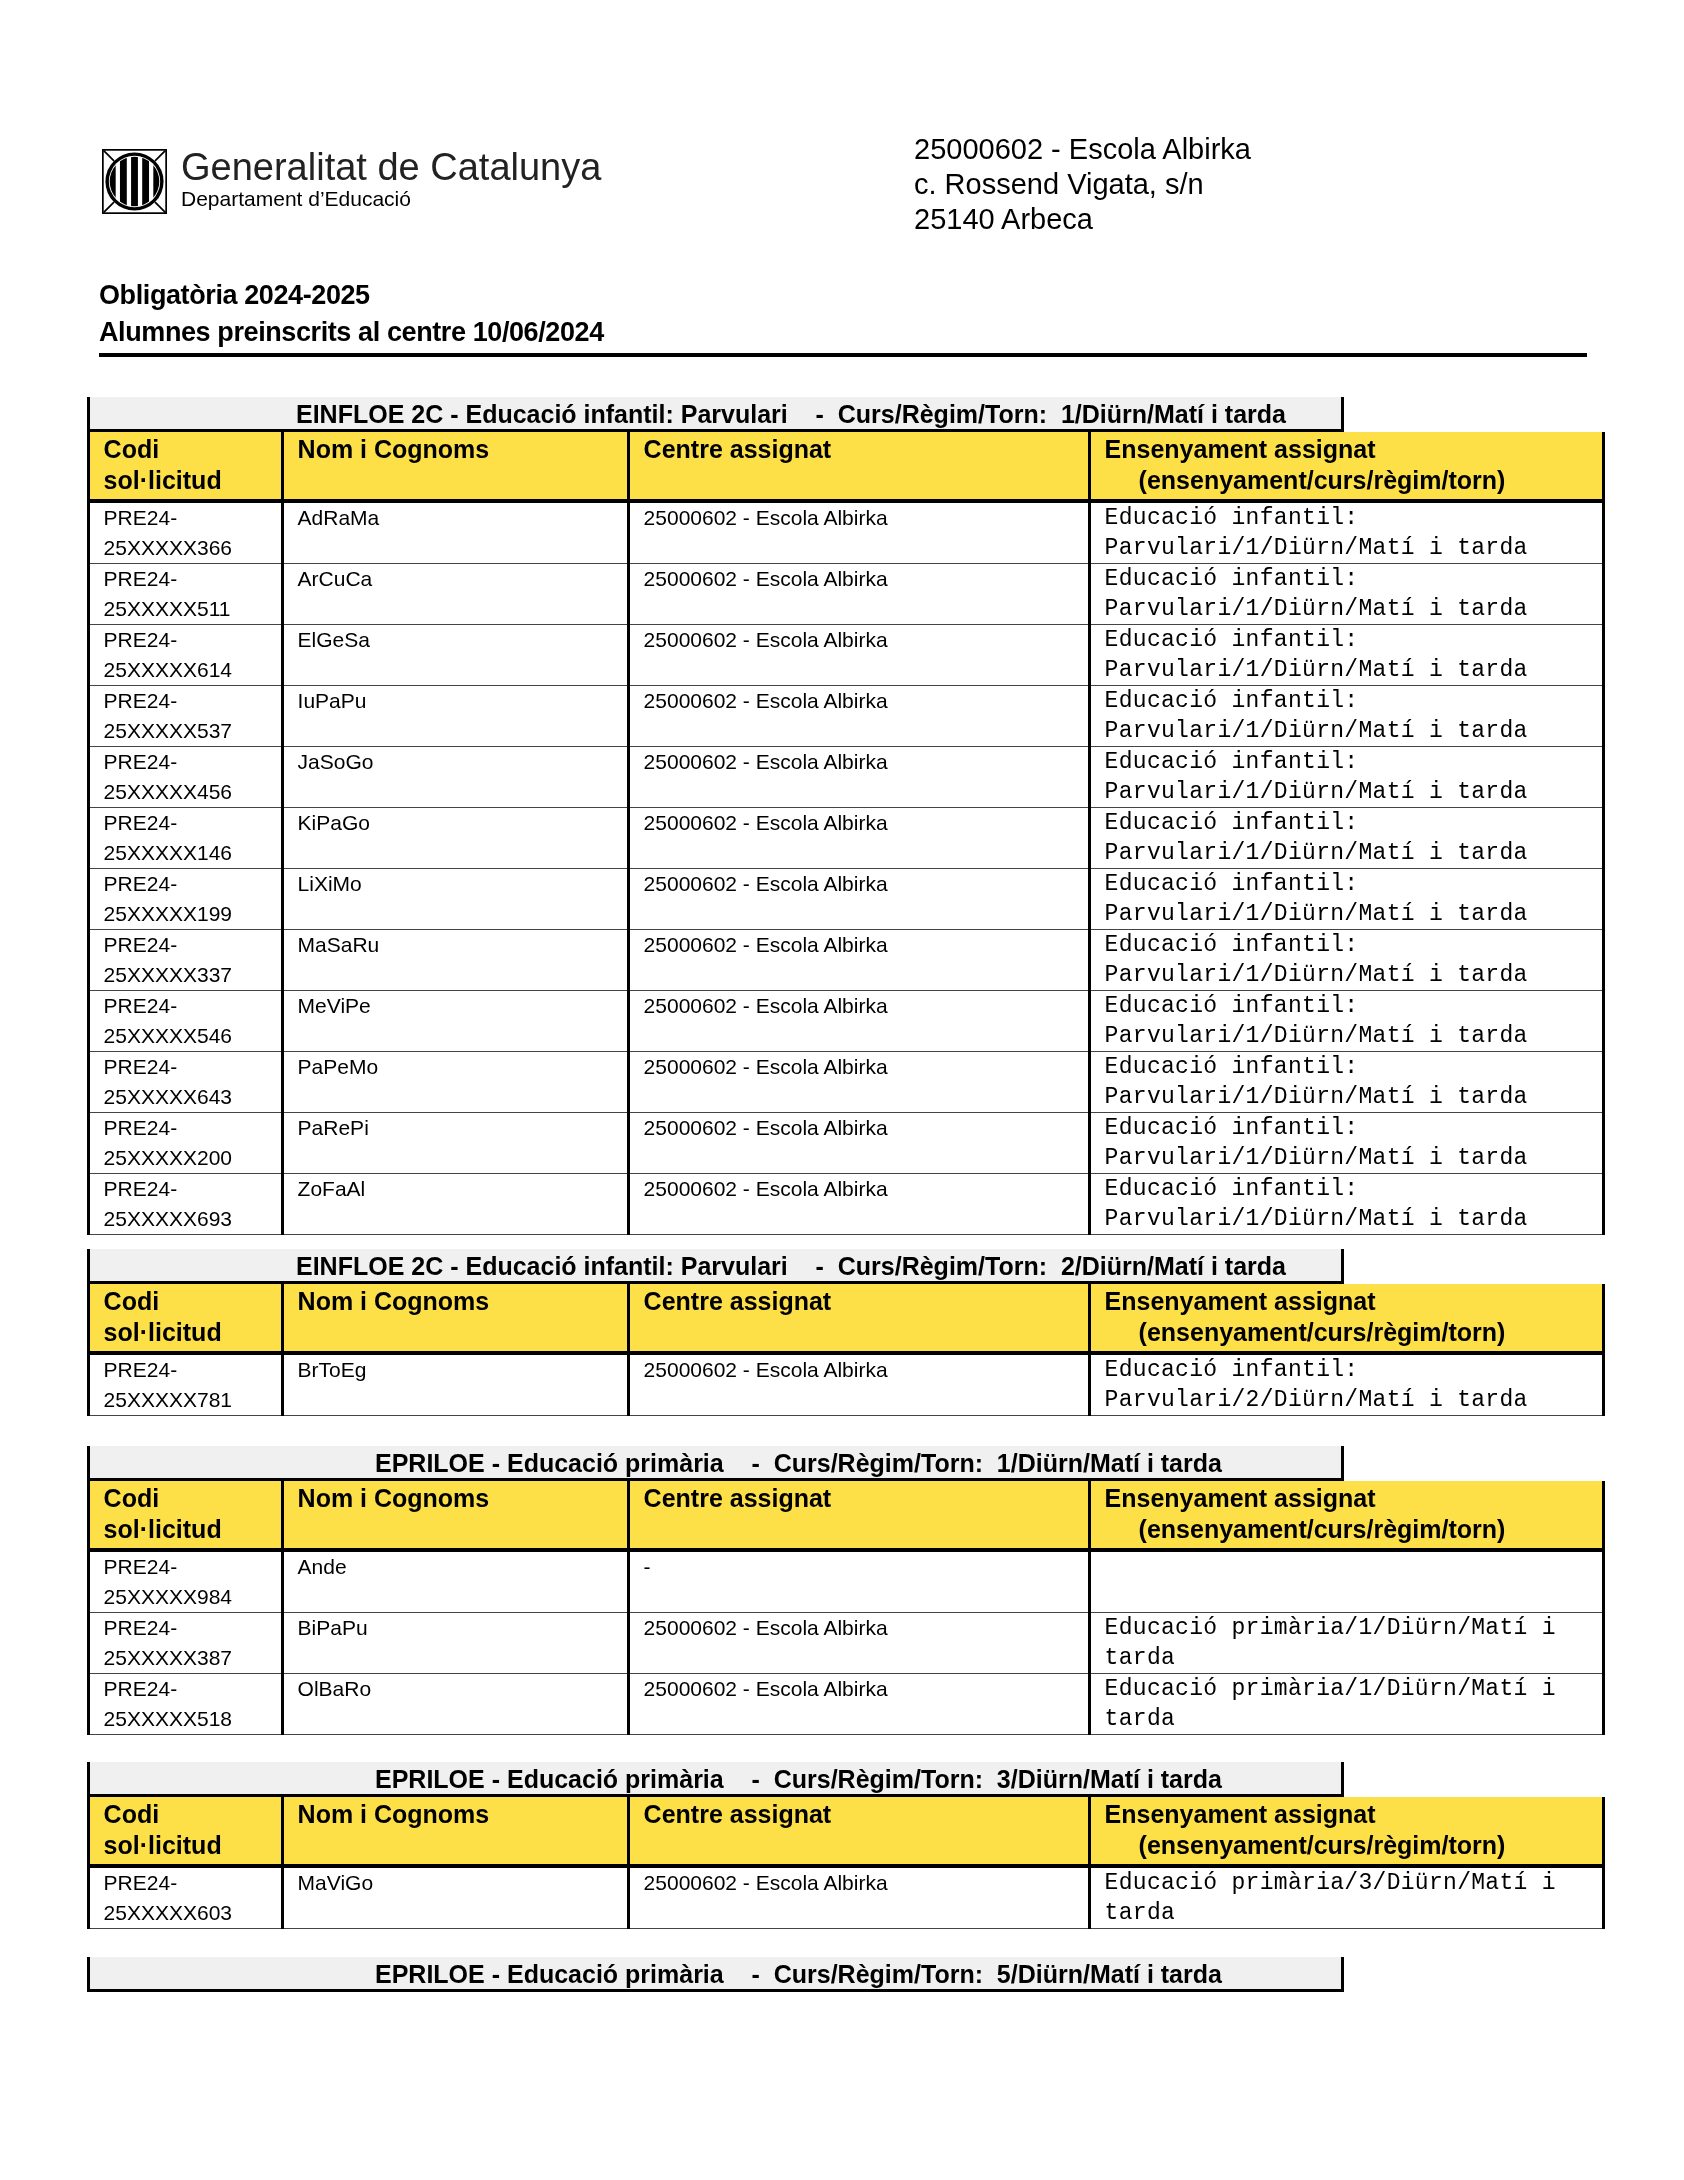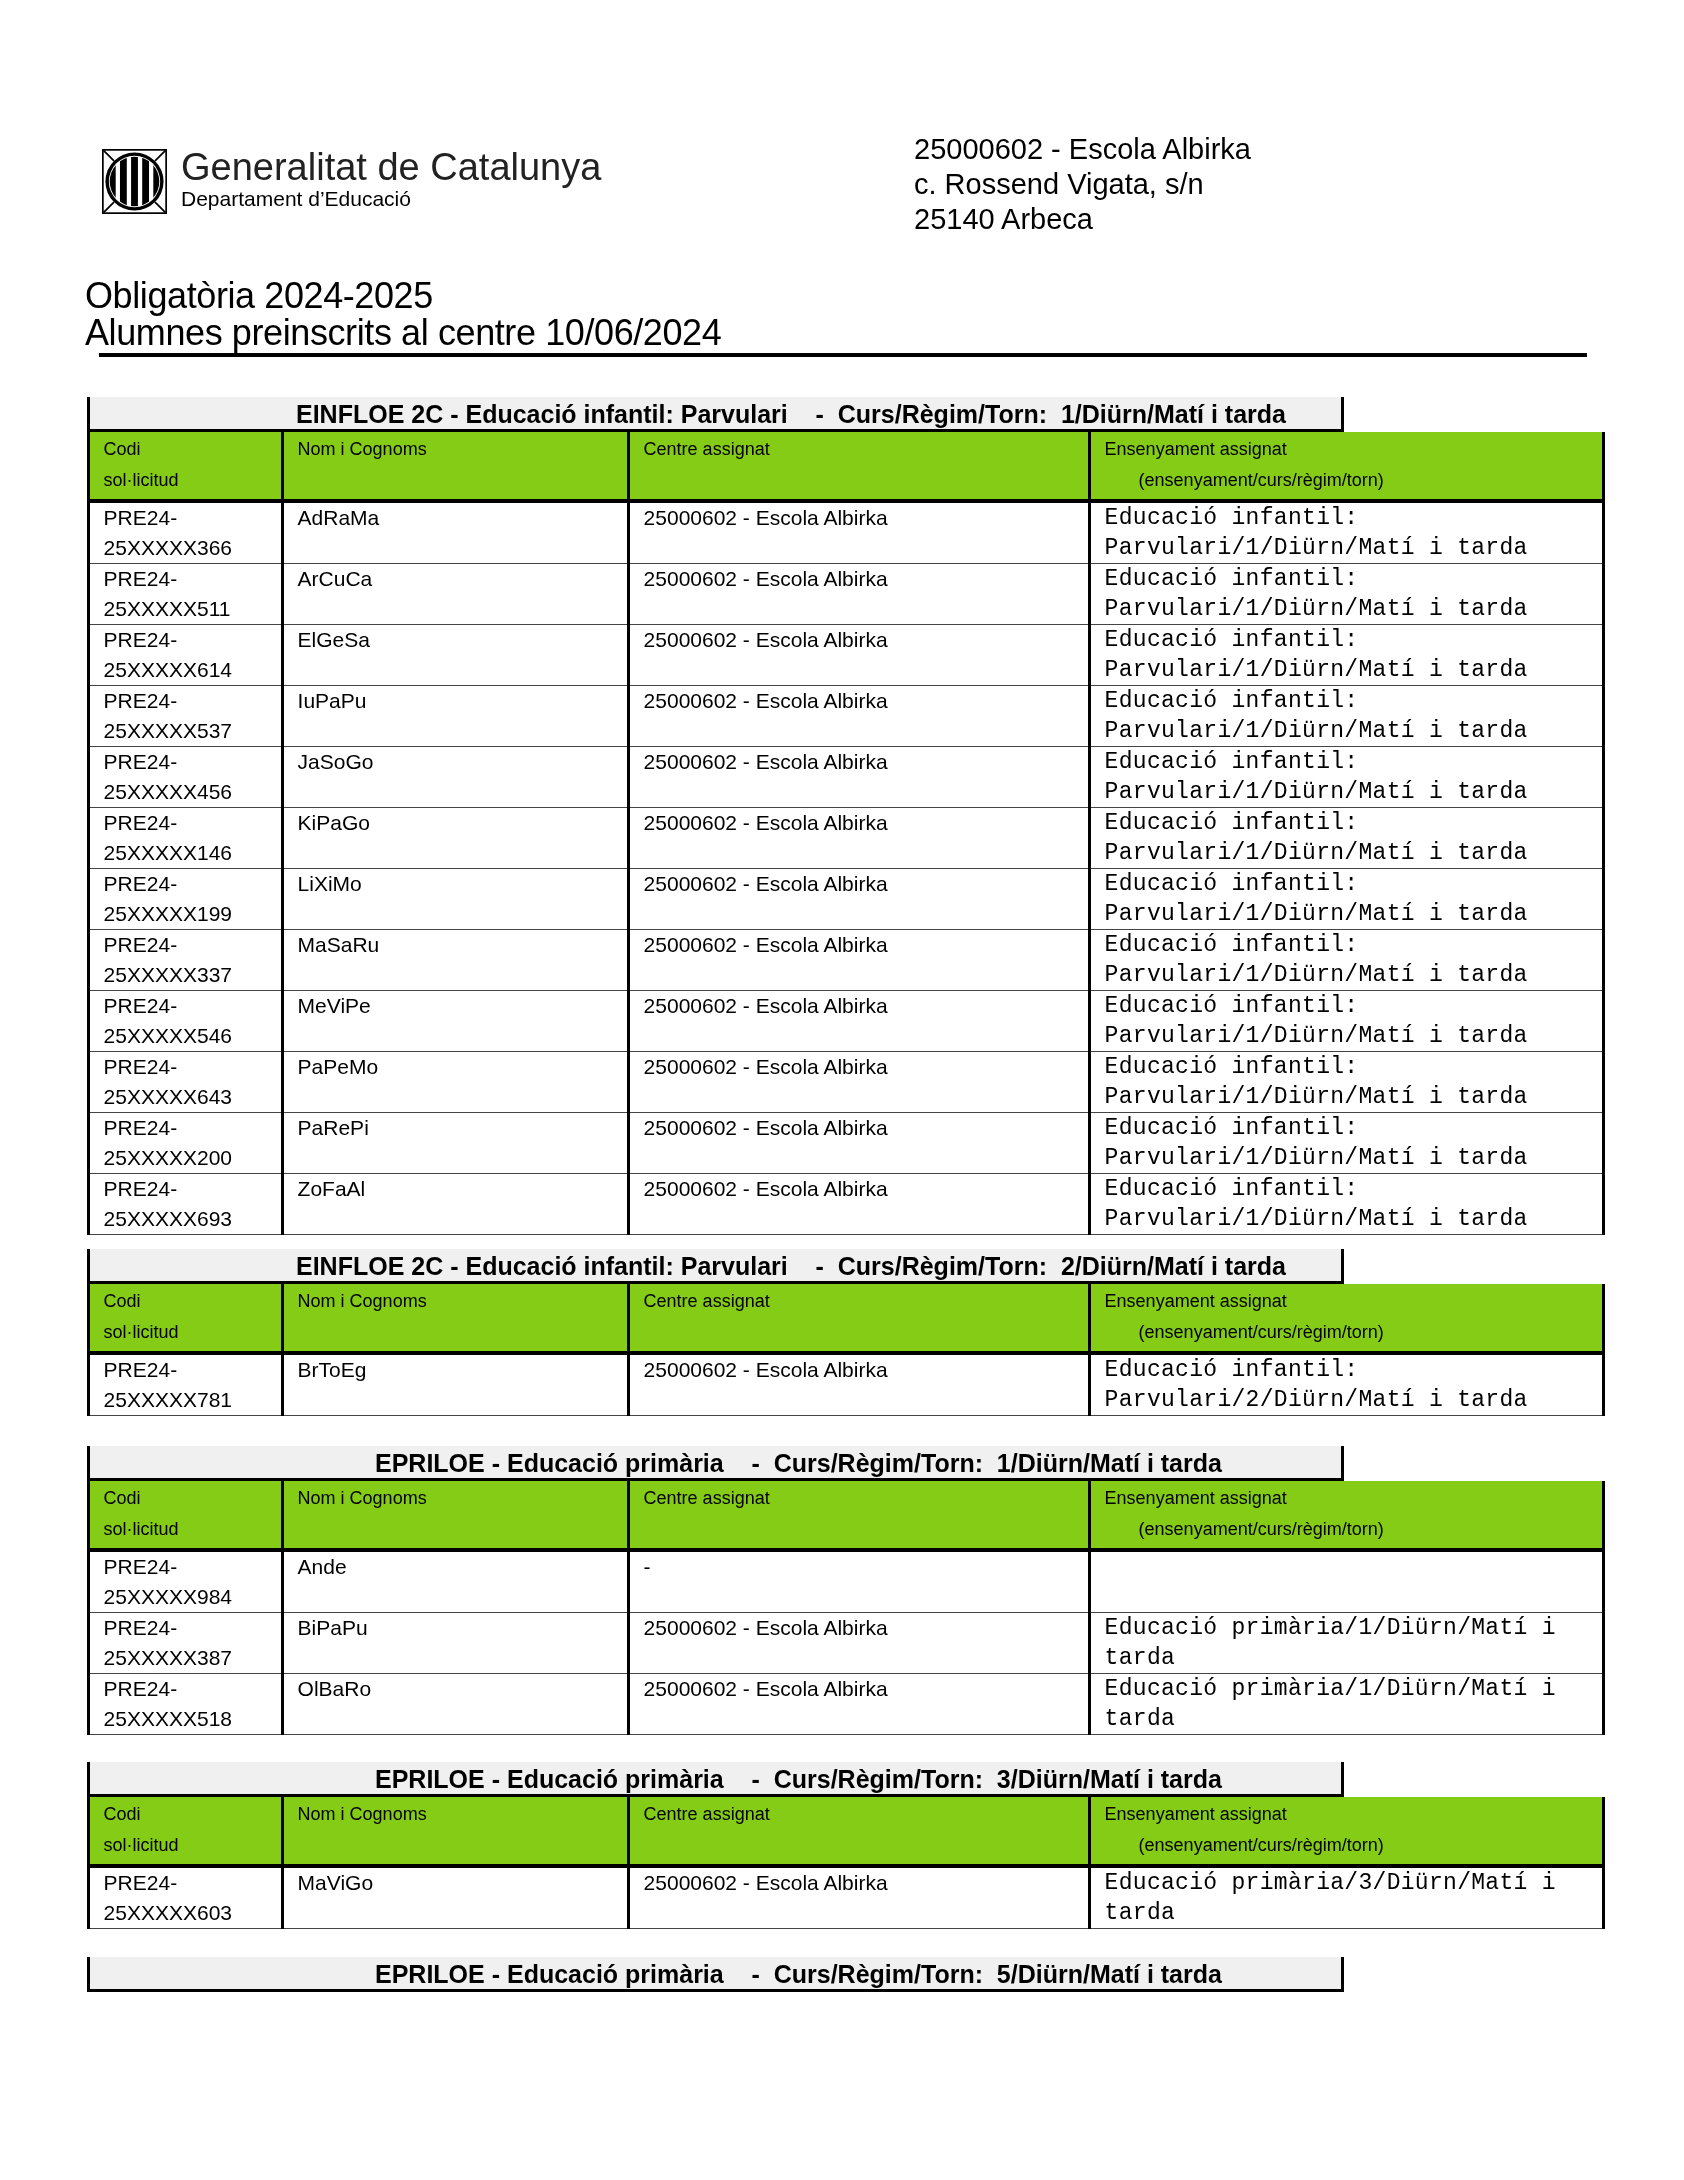--- a/index.html
+++ b/index.html
@@ -4,33 +4,33 @@
 <style>
   html, body { margin: 0; padding: 0; background: #ffffff; }
   body { width: 1685px; height: 2181px; position: relative; overflow: hidden;
          font-family: "Liberation Sans", sans-serif; color: #000; }
   .logo { position: absolute; left: 102px; top: 149px; width: 65px; height: 65px; }
   .gen-text { position: absolute; left: 181px; top: 152px; line-height: 31px; }
   .gen-line1 { font-size: 38px; font-weight: normal; color: #222; display: block; }
   .gen-line2 { font-size: 21px; font-weight: normal; display: block; }
   .address { position: absolute; left: 914px; top: 132px; font-size: 29px; line-height: 35px; }
   .address span { display: block; }
-  .doc-title { position: absolute; left: 85px; top: 277px; font-size: 36px; font-weight: normal;
+  .doc-title { position: absolute; left: 99px; top: 277px; font-size: 27px; font-weight: bold;
                line-height: 37px; letter-spacing: -0.4px; }
   .doc-title span { display: block; }
   .title-rule { position: absolute; left: 99px; top: 353px; width: 1488px; height: 4.3px; background: #000; }
 
   .sec { position: absolute; left: 87px; width: 1257px; }
   .sec-title { height: 32px; background: #f0f0f0; border-left: 3.4px solid #000; border-right: 3.4px solid #000;
                border-bottom: 3.4px solid #000; font-size: 25px; font-weight: bold; line-height: 34px;
                white-space: pre; position: relative; }
   .sec-title span { position: absolute; top: 0; }
   table { border-collapse: collapse; width: 1515px; table-layout: fixed; }
   col.c1 { width: 194px; } col.c2 { width: 346px; } col.c3 { width: 461px; } col.c4 { width: 514px; }
-  th { background: #84cc16; font-size: 18px; font-weight: normal; text-align: left; vertical-align: top;
+  th { background: #fde047; font-size: 25px; font-weight: bold; text-align: left; vertical-align: top;
        line-height: 31.5px; padding: 1.7px 12px 0 13.6px; height: 65px; border-left: 3.4px solid #000; border-right: 3.4px solid #000;
        border-bottom: 4.3px solid #000; }
   th.center { }
   th .sub { display: block; padding-left: 34px; }
   td { font-size: 21px; vertical-align: top; line-height: 30px; padding: 0 8.5px 0 13.6px; height: 58px;
        border-left: 3.4px solid #000; border-right: 3.4px solid #000; border-bottom: 1.7px solid #444; overflow: hidden; }
   td.ens { font-size: 23px; letter-spacing: 0.3px; font-family: Liberation Mono, monospace; }
   td .l { display: block; }
 </style>
 </head>

